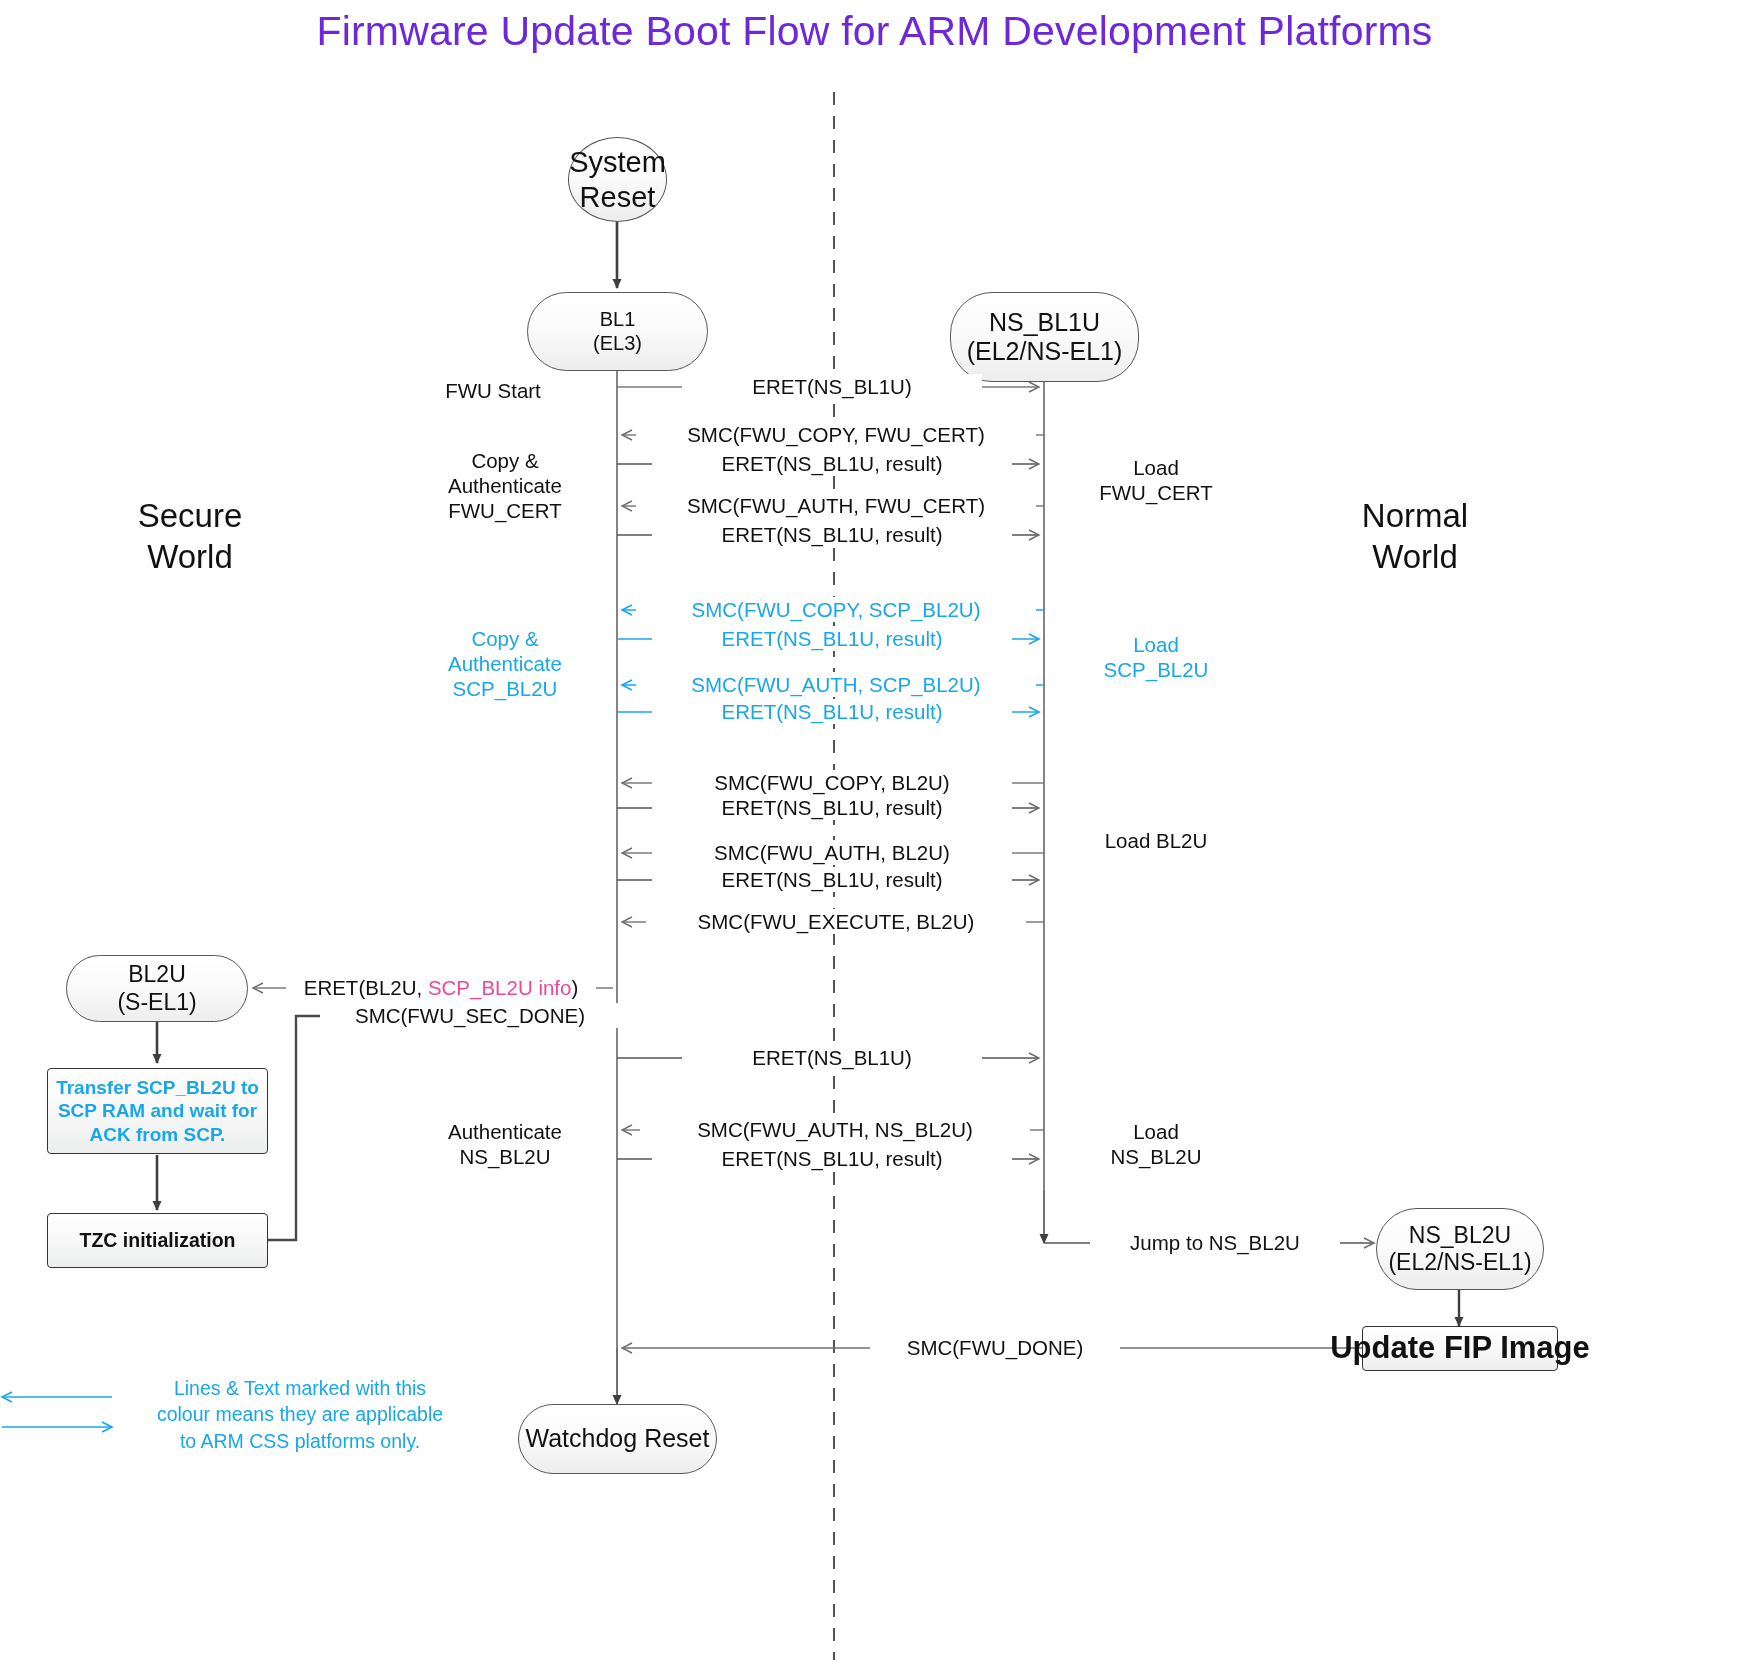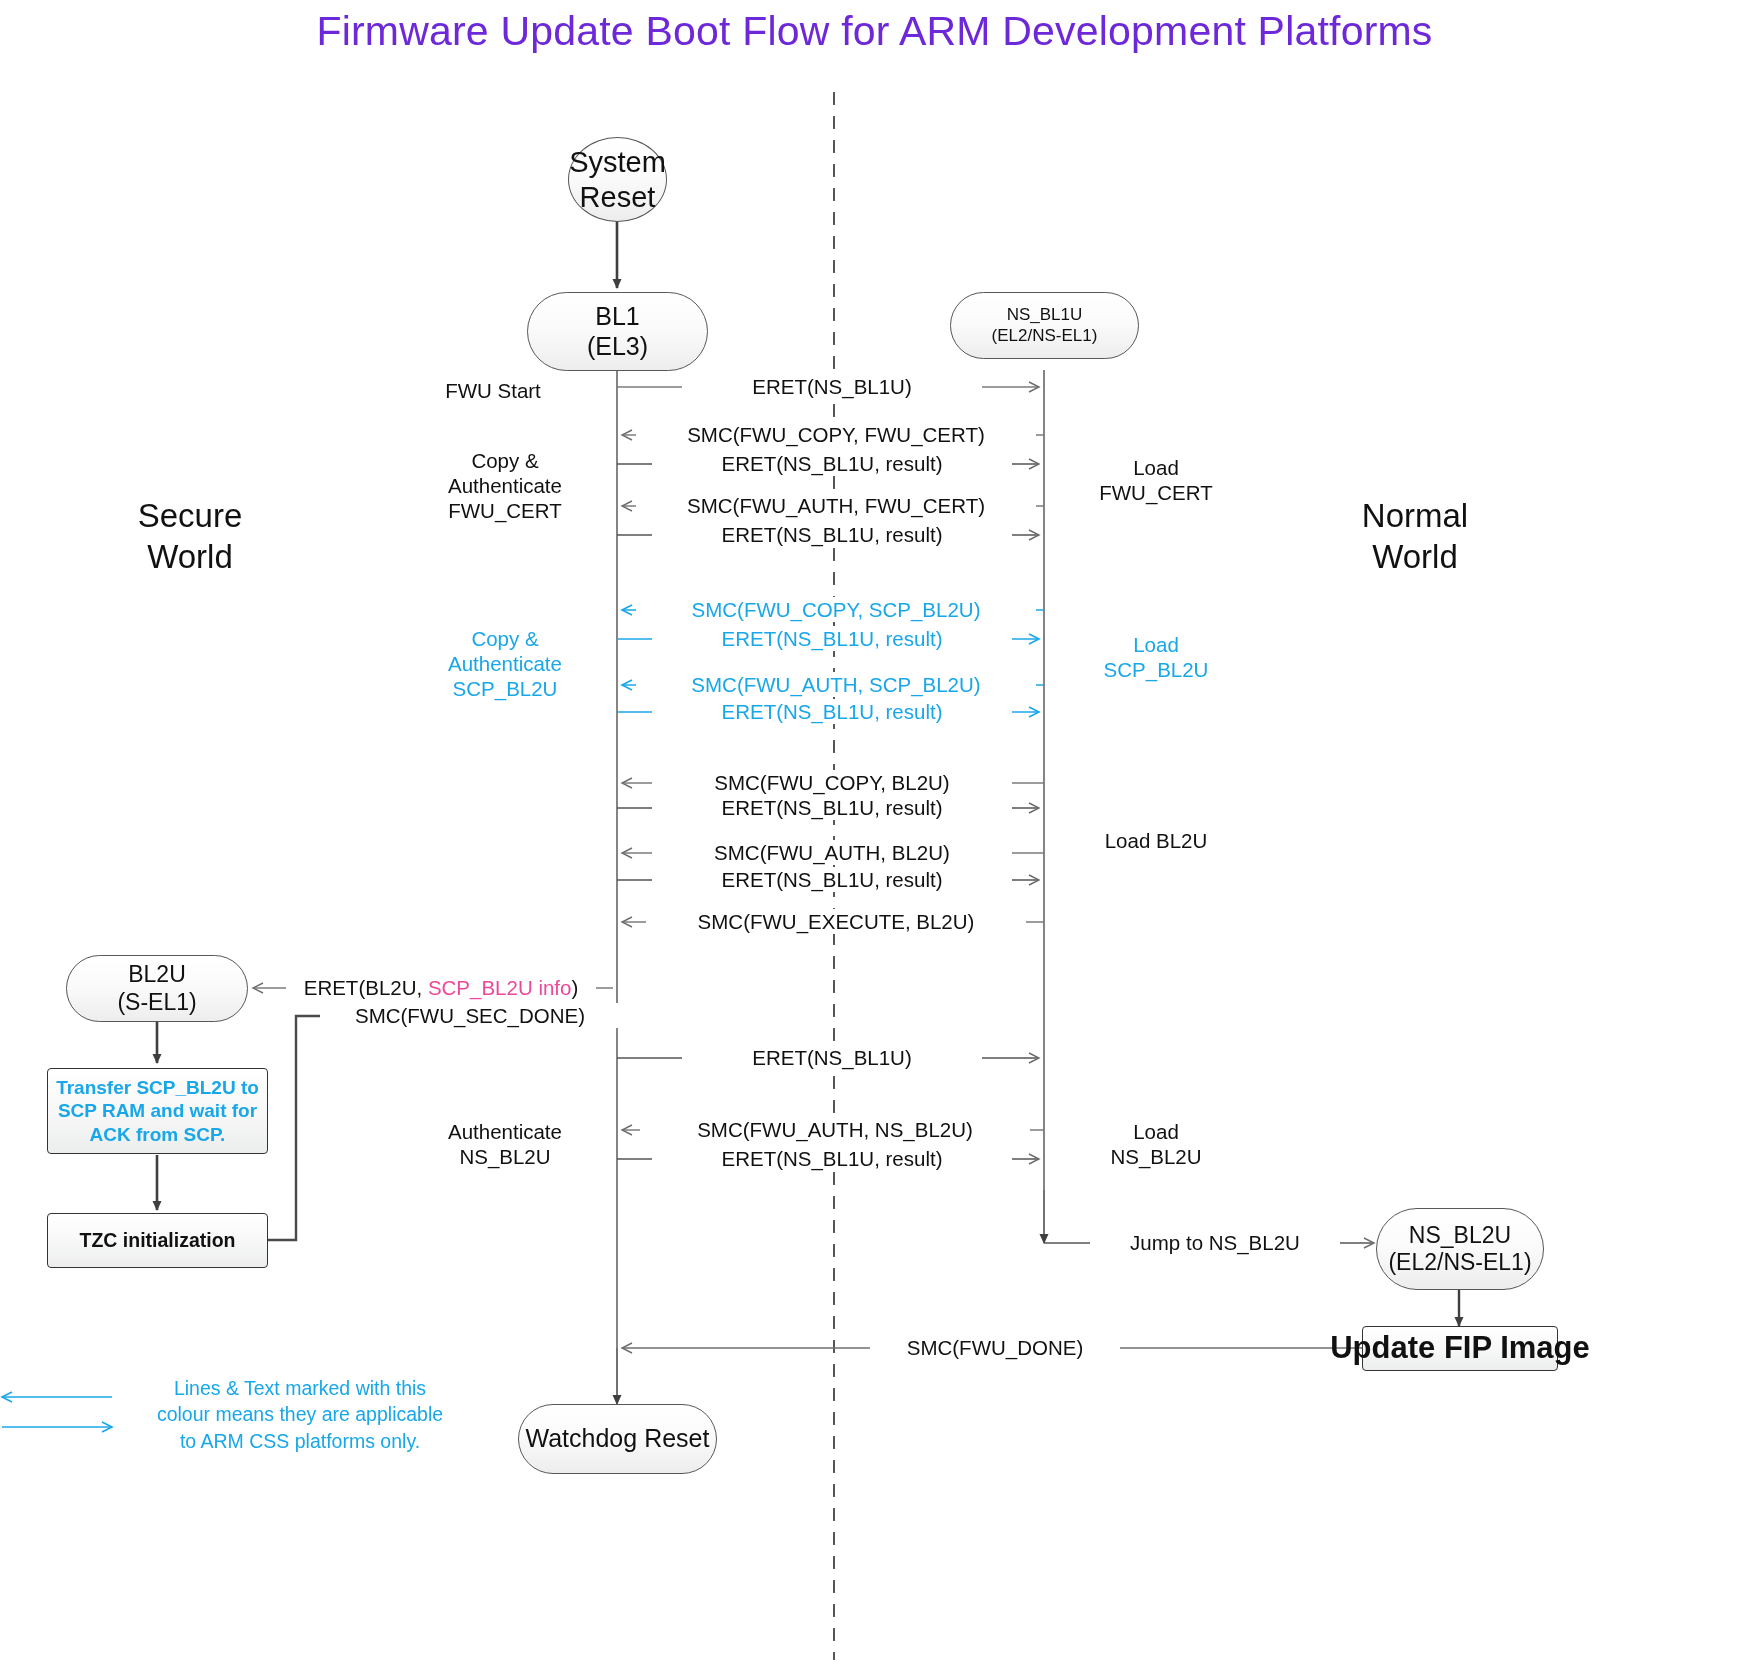--- a/index.html
+++ b/index.html
@@ -152,26 +152,26 @@
   <div class="lbl huge" style="left:60px;top:495px;width:260px;">Secure
 World</div>
   <div class="lbl huge" style="left:1275px;top:495px;width:280px;">Normal
 World</div>
 
   <div class="node ellipse" style="left:568px;top:137px;width:99px;height:85px;font-size:29px;">
     <span class="l1">System</span>
     <span class="l2">Reset</span>
   </div>
 
-  <div class="node pill" style="left:527px;top:292px;width:181px;height:79px;font-size:25px;">
+  <div class="node pill" style="left:527px;top:292px;width:181px;height:79px;font-size:20px;">
     <span class="l1">BL1</span>
     <span class="l2">(EL3)</span>
   </div>
 
-  <div class="node pill" style="left:950px;top:292px;width:189px;height:67px;font-size:17px;">
+  <div class="node pill" style="left:950px;top:292px;width:189px;height:90px;font-size:25px;">
     <span class="l1">NS_BL1U</span>
     <span class="l2">(EL2/NS-EL1)</span>
   </div>
 
   <div class="node pill" style="left:66px;top:955px;width:182px;height:67px;font-size:23px;">
     <span class="l1">BL2U</span>
     <span class="l2">(S-EL1)</span>
   </div>
 
   <div class="node pill" style="left:1376px;top:1208px;width:168px;height:82px;font-size:23px;">

